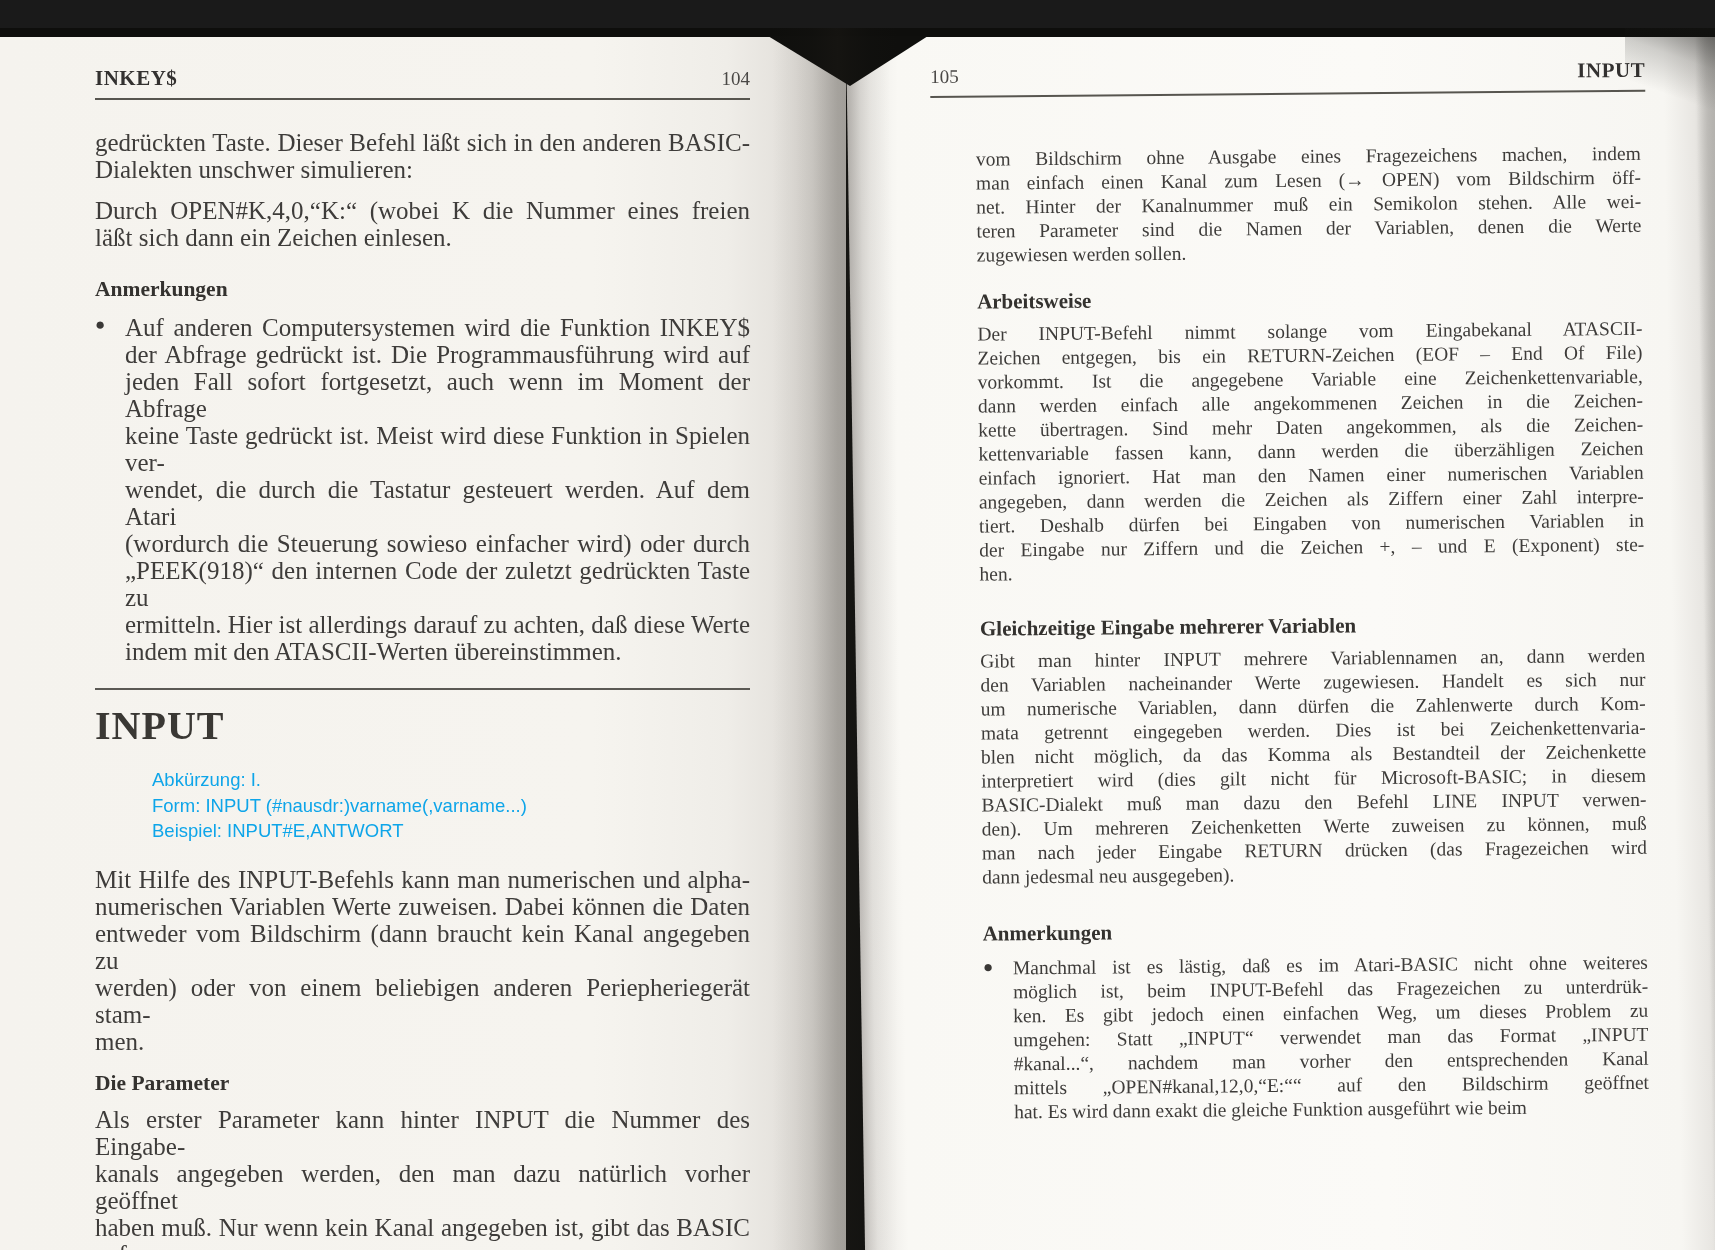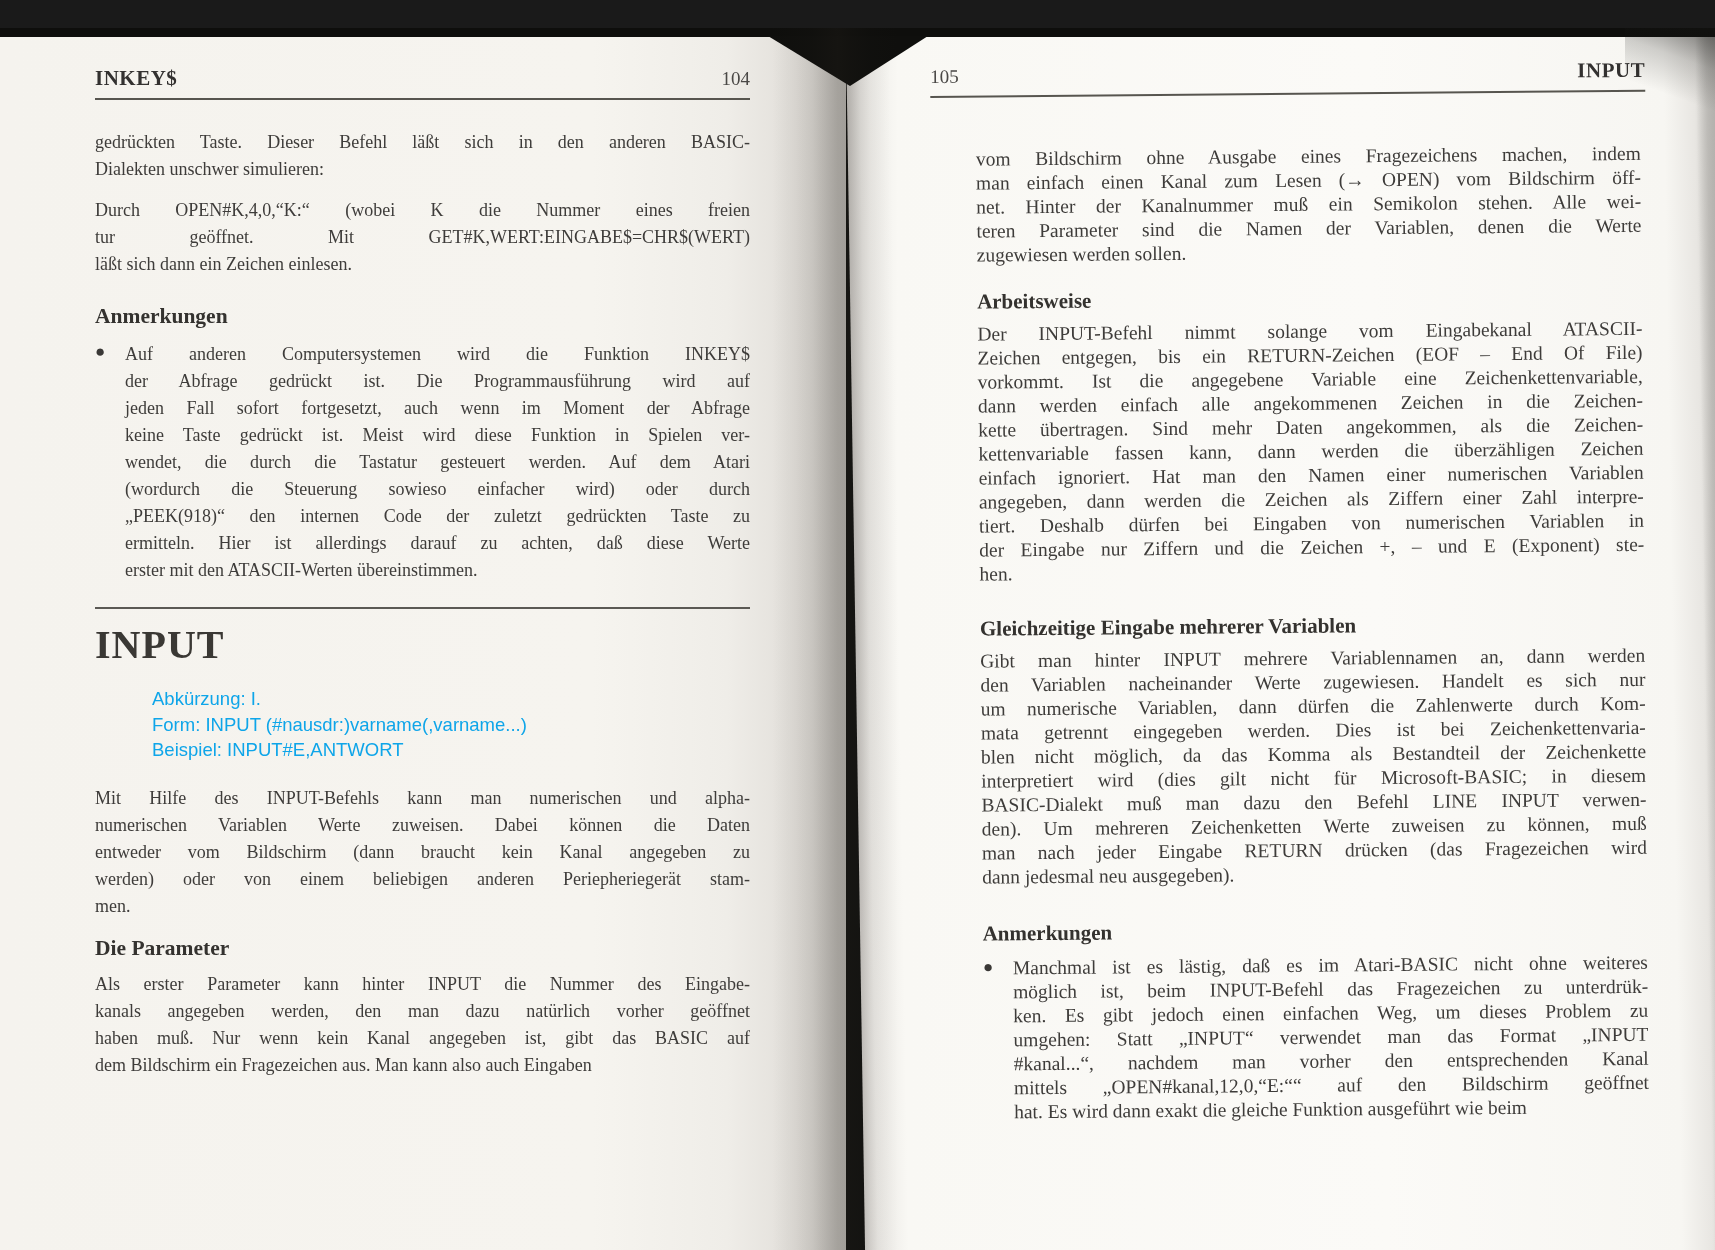--- a/index.html
+++ b/index.html
@@ -42,21 +42,21 @@
   .col { position:absolute; color:#3e3c3a; }
   .col-left  { left:95px;  top:38px; width:655px; }
   .col-right { left:930px; top:36px; width:715px; transform:rotate(-0.5deg); transform-origin:0 0; }
   .col-right .bodyblock { margin-left:45px; width:665px; }
 
   .hdr-row { display:flex; justify-content:space-between; align-items:baseline; }
   .hdr-title { font-weight:bold; font-size:21px; letter-spacing:.5px; color:#333130; }
   .hdr-num { font-size:19px; color:#4a4846; }
   .hdr-rule { border:0; border-top:2px solid #57554f; margin:7px 0 0 0; }
 
-  .body-l { font-size:18px; line-height:27px; }
+  .body-l { font-size:25px; line-height:27px; }
   .body-r { font-size:19.5px; line-height:24px; }
   .tline { text-align:justify; text-align-last:justify; }
   .tline.last { text-align-last:left; }
 
   .sect-h { font-weight:bold; font-size:21.5px; color:#34322f; }
   .col-right .sect-h { font-size:21px; }
 
   .bullet-row { display:flex; }
   .bullet-mark { flex:0 0 30px; font-size:17px; padding-top:1px; color:#3a3836; }
   .bullet-body { flex:1; min-width:0; }
@@ -103,37 +103,36 @@
       <span class="hdr-num">104</span>
     </div>
     <hr class="hdr-rule">
 
     <div class="body-l p1">
         <div class="tline">gedrückten Taste. Dieser Befehl läßt sich in den anderen BASIC-</div>
         <div class="tline last">Dialekten unschwer simulieren:</div>
       </div>
     <div class="body-l p2">
         <div class="tline">Durch OPEN#K,4,0,“K:“ (wobei K die Nummer eines freien</div>
-        <div class="tline">tur geöffnet. Mit GET#K,WERT:EINGABE$=CHR$(WERT)</div>
         <div class="tline last">läßt sich dann ein Zeichen einlesen.</div>
       </div>
 
     <div class="sect-h h-anm">Anmerkungen</div>
     <div class="bullet-row">
       <span class="bullet-mark">●</span>
       <div class="bullet-body body-l">
           <div class="tline">Auf anderen Computersystemen wird die Funktion INKEY$</div>
           <div class="tline">der Abfrage gedrückt ist. Die Programmausführung wird auf</div>
           <div class="tline">jeden Fall sofort fortgesetzt, auch wenn im Moment der Abfrage</div>
           <div class="tline">keine Taste gedrückt ist. Meist wird diese Funktion in Spielen ver-</div>
           <div class="tline">wendet, die durch die Tastatur gesteuert werden. Auf dem Atari</div>
           <div class="tline">(wordurch die Steuerung sowieso einfacher wird) oder durch</div>
           <div class="tline">„PEEK(918)“ den internen Code der zuletzt gedrückten Taste zu</div>
           <div class="tline">ermitteln. Hier ist allerdings darauf zu achten, daß diese Werte</div>
-          <div class="tline last">erster mit den ATASCII-Werten übereinstimmen.</div>
+          <div class="tline last">indem mit den ATASCII-Werten übereinstimmen.</div>
         </div>
     </div>
 
     <hr class="divider">
 
     <div class="cmd-title">INPUT</div>
     <div class="spec">
         <div>Abkürzung: I.</div>
         <div>Form: INPUT (#nausdr:)varname(,varname...)</div>
         <div>Beispiel: INPUT#E,ANTWORT</div>

